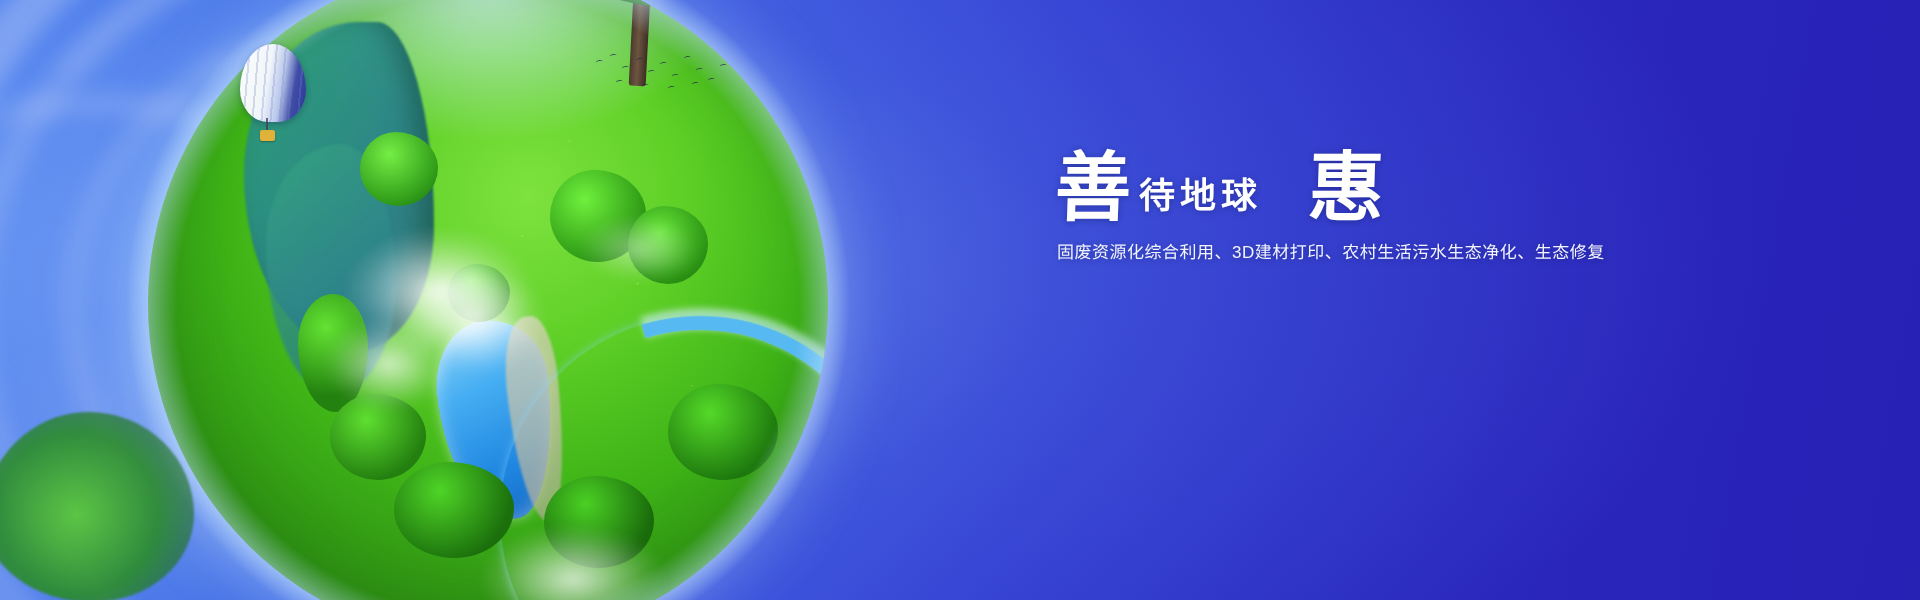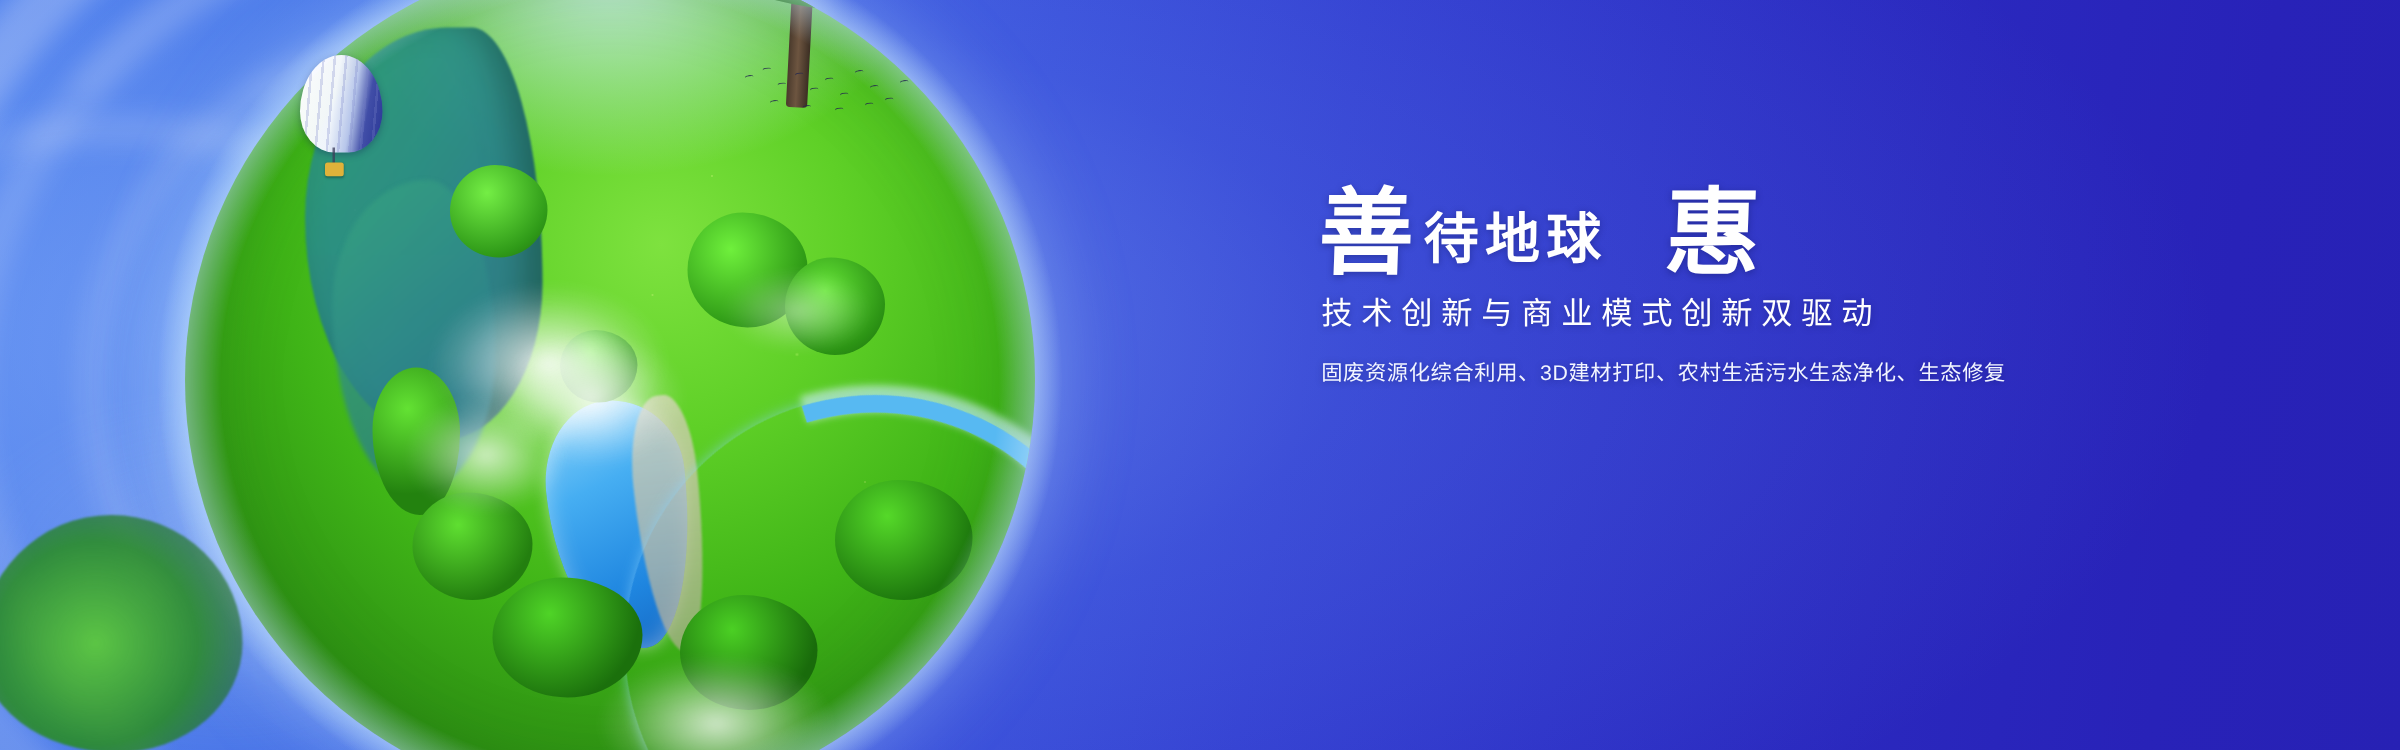--- a/index.html
+++ b/index.html
@@ -208,21 +208,21 @@
     display:flex;align-items:flex-end;white-space:nowrap;
     margin:0 0 6px 0;line-height:1;
   }
   .big{
     font-family:"Liberation Serif","DejaVu Serif",serif;
     font-size:76px;font-weight:700;letter-spacing:0;
     line-height:.92;display:inline-block;transform:translateY(4px) skewX(-2deg);
   }
   .small{
     font-family:"Liberation Serif","DejaVu Serif",serif;
-    font-size:44px;font-weight:700;letter-spacing:5px;
+    font-size:36px;font-weight:700;letter-spacing:5px;
     padding:0 0 6px 8px;display:inline-block;
   }
   .gap{display:inline-block;width:46px;}
 
   .subtitle{
     margin:10px 0 0 2px;
     font-size:25px;font-weight:400;letter-spacing:7px;
     color:#fff;
   }
   .desc{
@@ -321,19 +321,18 @@
 
   <div class="content">
 
     <h1 class="headline">
       <span class="big">善</span>
       <span class="small">待地球</span>
       <span class="gap"></span>
       <span class="big">惠</span>
     </h1>
 
-    <div class="subtitle">技术创新与商业模式创新双驱动</div>
 
     <div class="desc">固废资源化综合利用、3D建材打印、农村生活污水生态净化、生态修复</div>
 
 
   </div>
 </div>
 
 </body></html>

